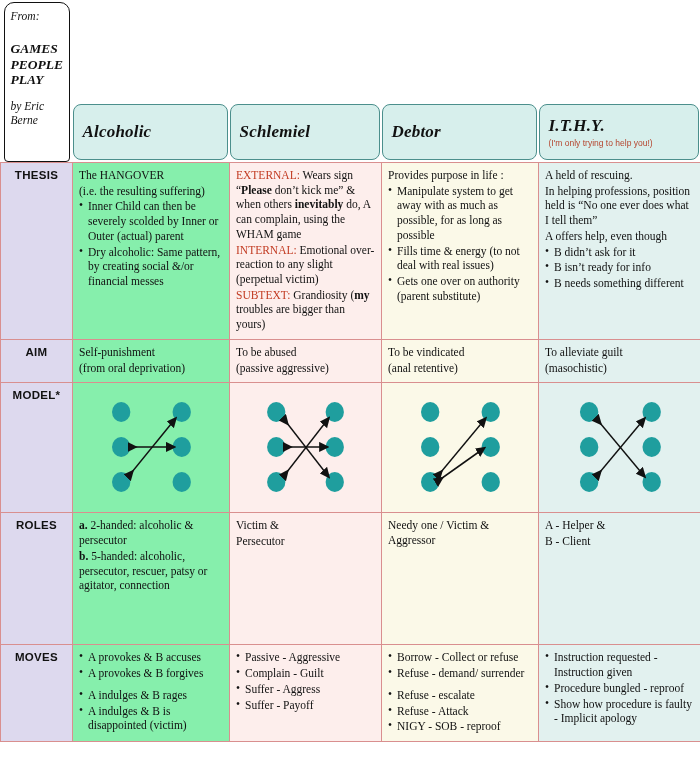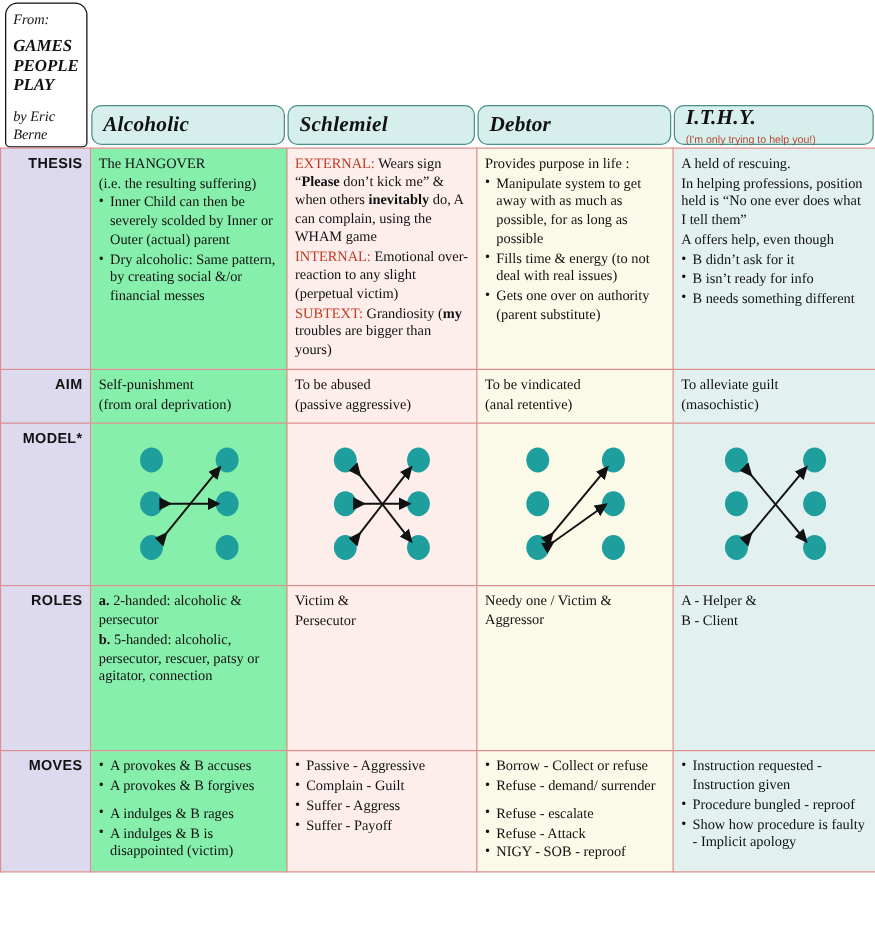--- a/index.html
+++ b/index.html
@@ -41,49 +41,49 @@
 
   
   tr.header-row td {
     border: none;
     padding: 0;
     vertical-align: bottom;
   }
   .corner-box {
     box-sizing: border-box;
     width: 66px;
-    height: 116px;
+    height: 160px;
     margin: 2px 0 0 3px;
     border: 1.5px solid #111;
     border-radius: 10px 10px 4px 4px;
     background: #ffffff;
     padding: 6px 5px 4px 6px;
     font-size: 11.5px;
     line-height: 1.22;
     font-style: italic;
     color: #111;
   }
   .corner-box .from { font-style: italic; font-weight: normal; }
   .corner-box .title {
     font-weight: bold;
     font-style: italic;
     font-size: 13.5px;
     line-height: 1.16;
-    margin-top: 6px;
+    margin-top: 18px;
   }
   .corner-box .by {
     font-style: italic;
     font-size: 11.5px;
     margin-top: 12px;
     line-height: 1.18;
   }
 
   .hdr-cell {
     box-sizing: border-box;
-    height: 32px;
+    height: 56px;
     margin: 0 2px 2px 0;
     border: 1.5px solid #4b8f8c;
     border-radius: 8px;
     background: #d7efec;
     display: flex;
     flex-direction: column;
     justify-content: center;
     padding: 2px 0 2px 9px;
   }
   .hdr-cell .name {
@@ -103,21 +103,21 @@
 
   
   td.rowlabel {
     background: #ddd9ee;
     font-family: "Liberation Sans", sans-serif;
     font-weight: bold;
     font-size: 11.5px;
     letter-spacing: .3px;
     color: #111;
     vertical-align: middle;
-    text-align: right;
+    text-align: center;
     padding-left: 7px;
   }
 
   
   td.col1 { background: #86efac; }
   td.col2 { background: #fdeeec; }
   td.col3 { background: #fbf9e8; }
   td.col4 { background: #e2f1ef; }
 
   ul.bullets {

